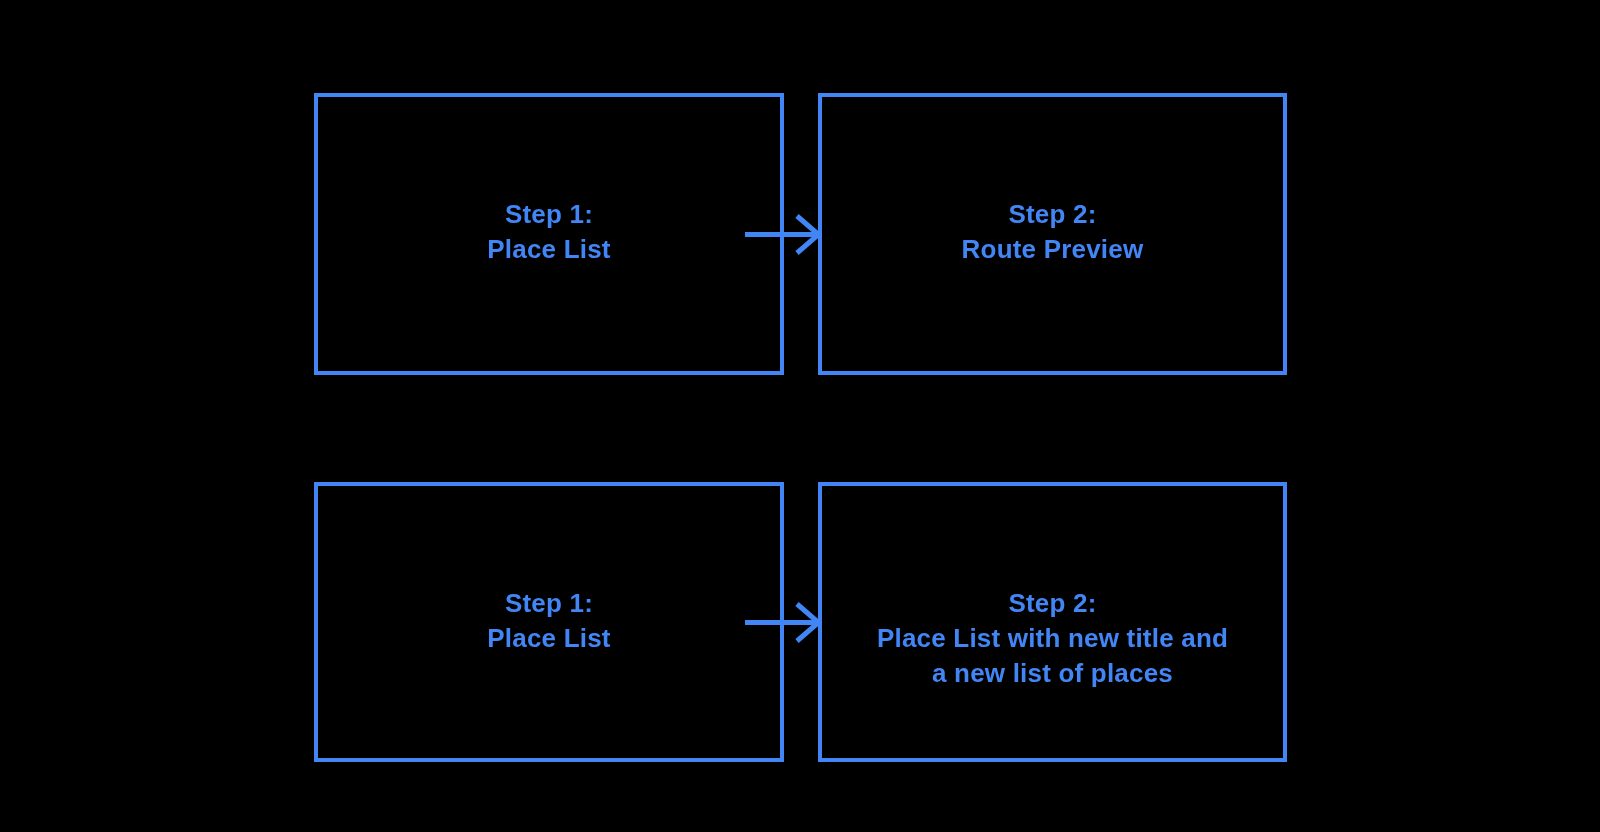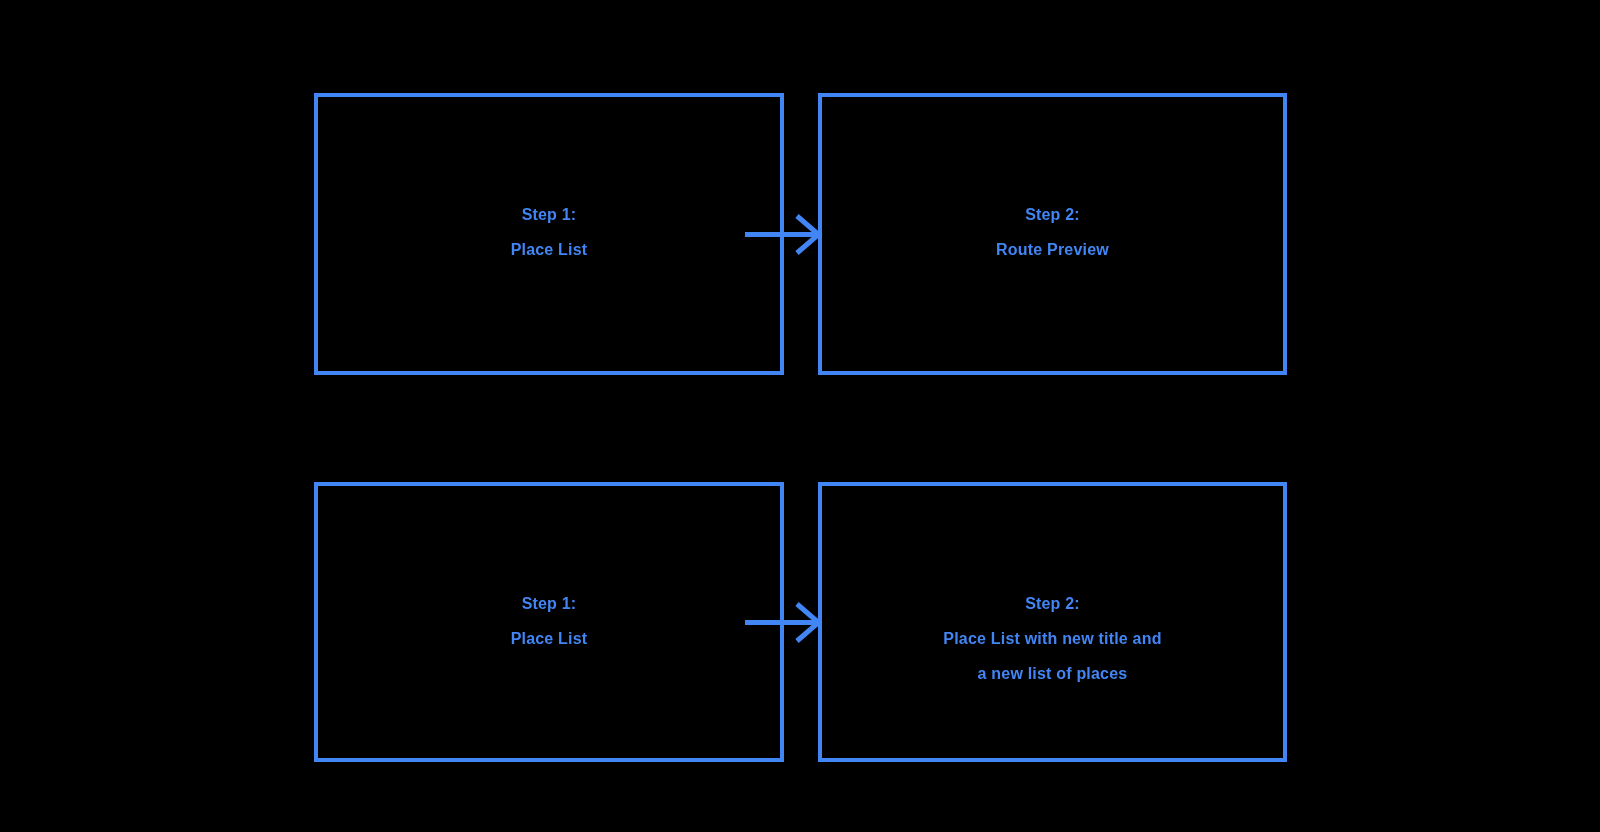--- a/index.html
+++ b/index.html
@@ -21,21 +21,21 @@
     box-sizing: border-box;
     background: transparent;
   }
   .node-label {
     position: absolute;
     top: 100px;
     left: 0;
     right: 0;
     text-align: center;
     color: var(--accent, #4285F4);
-    font-size: 16px;
+    font-size: 26px;
     line-height: 35px;
     font-weight: 700;
     white-space: pre-line;
     letter-spacing: 0.2px;
   }
   #box-f1-s1 { left: 314px; top: 93px;  width: 470px; height: 282px; }
   #box-f1-s2 { left: 818px; top: 93px;  width: 469px; height: 282px; }
   #box-f2-s1 { left: 314px; top: 482px; width: 470px; height: 280px; }
   #box-f2-s2 { left: 818px; top: 482px; width: 469px; height: 280px; }
   .arrow {

